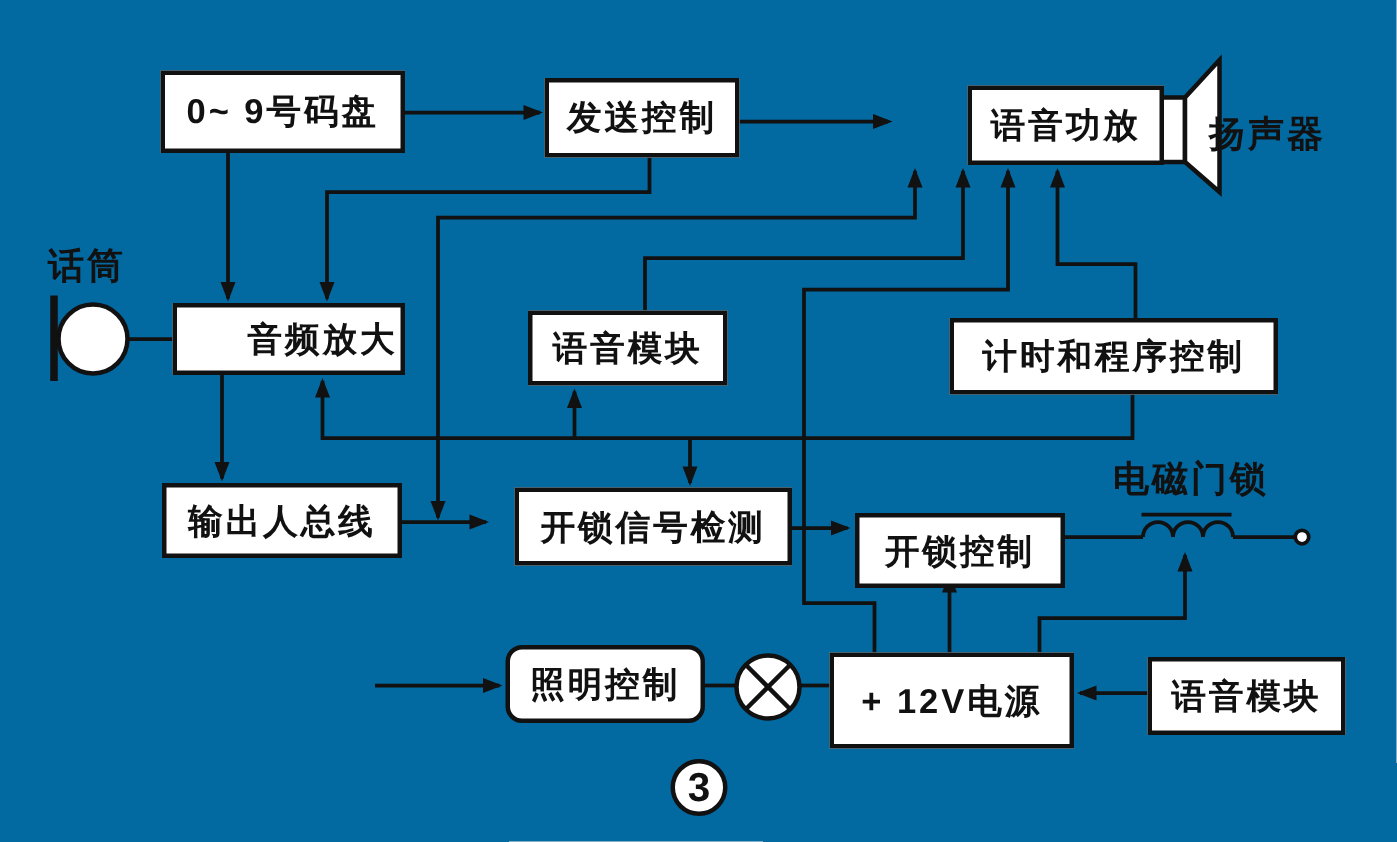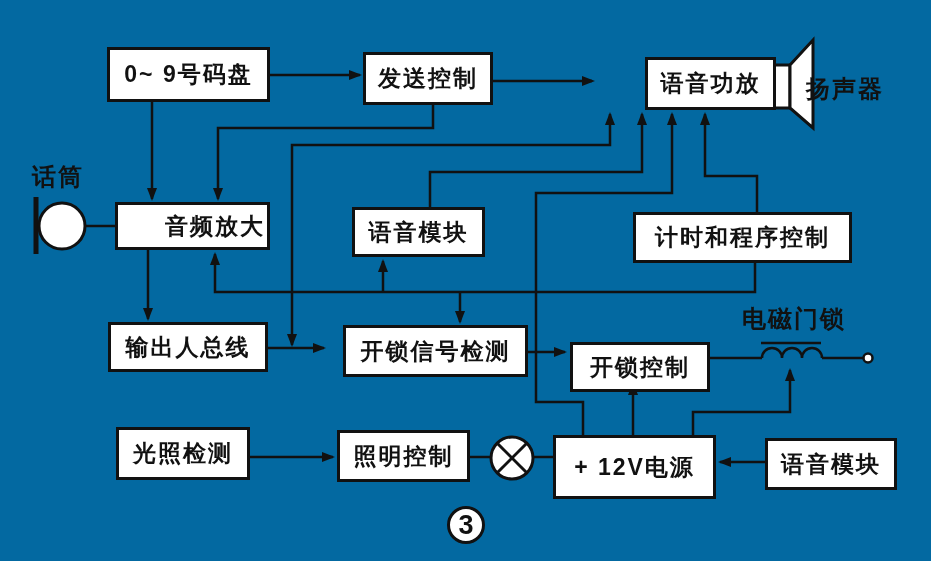--- a/index.html
+++ b/index.html
@@ -132,24 +132,21 @@
   </div>
   <div class="box" style="left:108px;top:322px;width:160px;height:50px;">
     <span>输出人总线</span>
   </div>
   <div class="box" style="left:343px;top:325px;width:185px;height:52px;">
     <span>开锁信号检测</span>
   </div>
   <div class="box" style="left:570px;top:330px;width:140px;height:50px;margin-top:12px;">
     <span>开锁控制</span>
   </div>
-  <div class="box" style="left:116px;top:427px;width:134px;height:53px;">
-    <span>光照检测</span>
-  </div>
-  <div class="box" style="left:337px;top:430px;width:133px;height:52px;">
+  <div class="box" style="left:337px;top:430px;width:133px;height:52px;border-radius:11px;">
     <span>照明控制</span>
   </div>
   <div class="box" style="left:553px;top:435px;width:163px;height:64px;">
     <span>+ 12V电源</span>
   </div>
   <div class="box" style="left:765px;top:438px;width:132px;height:52px;">
     <span>语音模块</span>
   </div>
 
   <div class="flabel" style="left:32px;top:161px;font-size:24px;">

